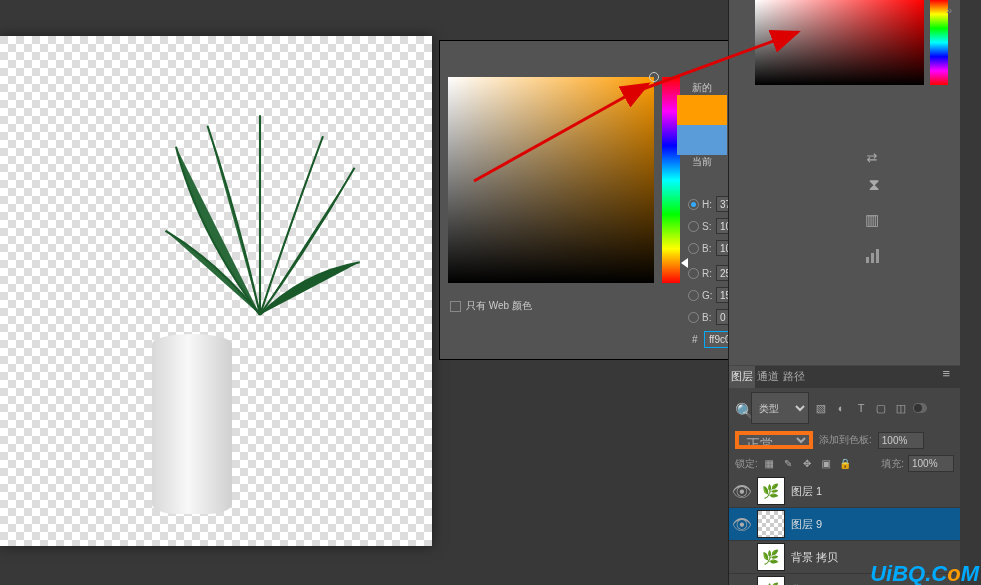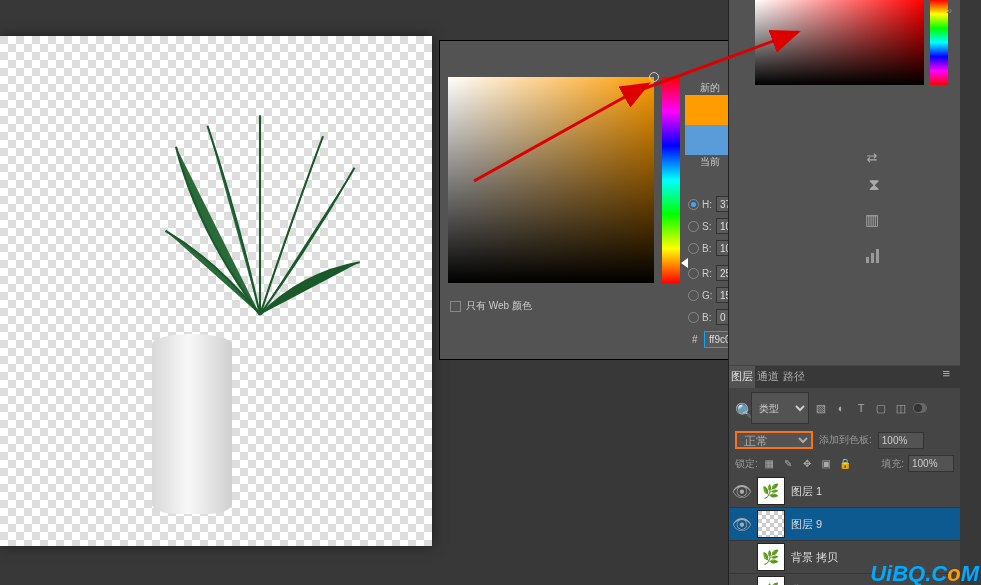--- a/index.html
+++ b/index.html
@@ -11,21 +11,21 @@
     .plant-pot { position: absolute; left: 34%; bottom: 5%; width: 80px; height: 180px; background: linear-gradient(to right, #d8d8d8, #f8f8f8 45%, #d0d0d0); border-radius: 40px 40px 25px 25px / 10px 10px 10px 10px; }
     
     .color-picker { position: absolute; left: 439px; top: 40px; width: 428px; height: 320px; background: #535353; border: 1px solid #000; }
     .cp-title { display: flex; justify-content: space-between; padding: 3px 6px; background: #535353; font-size: 11px; color: #ddd; }
     .cp-close { cursor: pointer; width: 14px; height: 14px; display: flex; align-items: center; justify-content: center; color: #aaa; }
     .cp-main-color { position: absolute; left: 8px; top: 36px; width: 206px; height: 206px; background: linear-gradient(to top, #000, transparent), linear-gradient(to right, #fff, #ff9c00); cursor: crosshair; }
     .cp-handle { position: absolute; right: -5px; top: -5px; width: 10px; height: 10px; border-radius: 50%; border: 1px solid #ccc; }
     .cp-hue { position: absolute; left: 222px; top: 36px; width: 18px; height: 206px; background: linear-gradient(to bottom, #f00, #f0f, #00f, #0ff, #0f0, #ff0, #f00); }
     .cp-hue-pointer { position: absolute; right: -8px; top: 181px; width: 0; height: 0; border-top: 5px solid transparent; border-bottom: 5px solid transparent; border-right: 7px solid #fff; }
     
-    .cp-swatch-group { position: absolute; left: 245px; top: 40px; }
+    .cp-swatch-group { position: absolute; left: 237px; top: 40px; }
     .cp-label-sm { font-size: 10px; color: #ccc; text-align: center; }
     .cp-swatch-new { width: 50px; height: 30px; background: #ff9c00; }
     .cp-swatch-cur { width: 50px; height: 30px; background: #5a9cd9; }
     .cp-warn-icon { position: absolute; left: 305px; top: 60px; width: 14px; height: 14px; }
     .cp-cube-icon { position: absolute; left: 306px; top: 80px; width: 10px; height: 10px; background: #a8763a; }
     .cp-cube-icon2 { position: absolute; left: 306px; top: 120px; width: 10px; height: 10px; background: #a8763a; }
     
     .cp-btn { position: absolute; width: 82px; height: 22px; background: linear-gradient(#6a6a6a,#5a5a5a); border: 1px solid #222; border-radius: 11px; font-size: 11px; color: #e5e5e5; display: flex; align-items: center; justify-content: center; cursor: pointer; }
     .cp-btn-ok { left: 336px; top: 30px; }
     .cp-btn-cancel { left: 336px; top: 58px; }
@@ -67,21 +67,21 @@
     .lp-menu { margin-left: auto; color: #aaa; padding-right: 10px; cursor: pointer; font-size: 13px; }
     
     .lp-filter-row { display: flex; align-items: center; padding: 4px 6px; gap: 4px; background:#454545; }
     .lp-search-icon { width: 12px; height: 12px; color: #aaa; }
     .lp-filter-select { flex: 1; height: 32px; background: #535353; border: 1px solid #333; color: #ccc; font-size: 10px; padding: 0 3px; max-width: 58px; }
     .lp-filter-icon { width: 16px; height: 16px; color: #aaa; display:flex; align-items:center; justify-content:center; font-size: 11px; }
     .lp-toggle { width: 14px; height: 10px; border-radius: 5px; background: #666; position:relative; }
     .lp-toggle::after { content:''; position:absolute; width:8px; height:8px; background:#333; border-radius:50%; top:1px; left:1px; }
     
     .lp-blend-row { display: flex; align-items: center; padding: 3px 6px; gap: 6px; }
-    .lp-select { height: 18px; background: #535353; border: 2px solid #f97316; color: #aaa; font-size: 12px; padding: 0 3px; width: 78px; }
+    .lp-select { height: 18px; background: #535353; border: 4px solid #f97316; color: #aaa; font-size: 14px; padding: 0 3px; width: 78px; }
     .lp-label-sm { font-size: 10px; color: #999; }
     .lp-pct { width: 46px; height: 17px; background: #535353; border: 1px solid #333; color: #ccc; font-size: 10px; padding: 0 3px; }
     
     .lp-lock-row { display: flex; align-items: center; padding: 3px 6px; gap: 4px; }
     .lp-lock-icon { width: 15px; height: 15px; color: #aaa; display:flex; align-items:center; justify-content:center; font-size:10px; }
     
     .lp-layers { }
     .lp-layer { display: flex; align-items: center; height: 33px; border-bottom: 1px solid #383838; padding: 0 4px; }
     .lp-layer.selected { background: #0d5a91; }
     .lp-eye { width: 18px; height: 18px; color: #aaa; display:flex; align-items:center; justify-content:center; cursor: pointer; }

